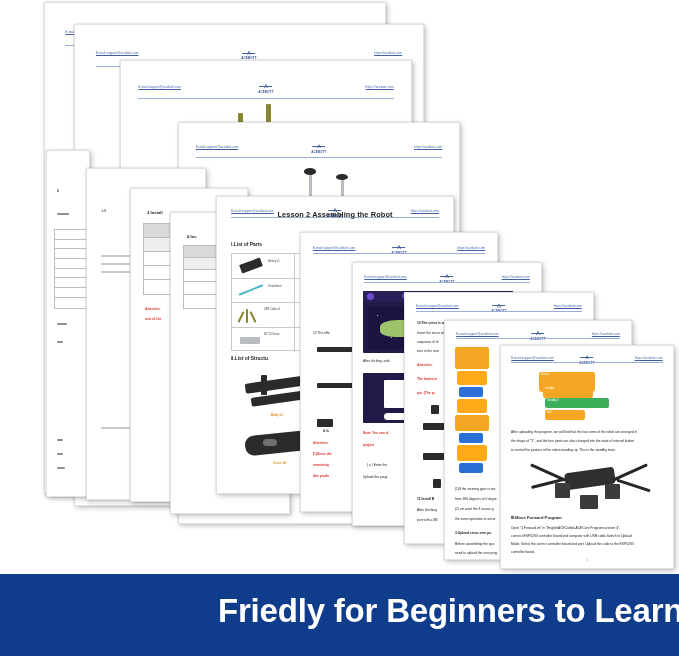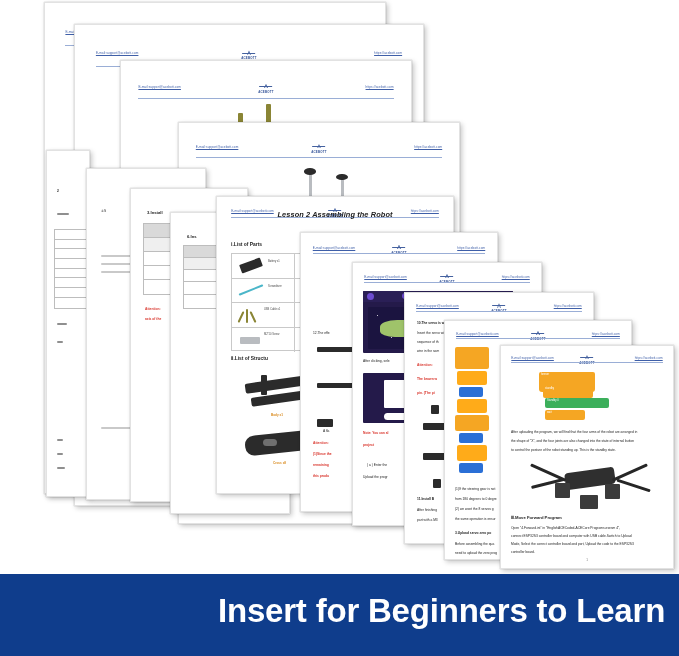--- a/index.html
+++ b/index.html
@@ -253,21 +253,21 @@
     <div class="pg-head" style="top:4%;">
       <div class="hl">E-mail:support@acebott.com</div>
       <div class="logo">
         <span class="mark"></span>
         <span class="wm">ACEBOTT</span>
       </div>
       <div class="hr">https://acebott.com</div>
     </div>
     <div class="hrule" style="top:6.6%;"></div>
 
-    <div class="txt h1" style="left:50%;transform:translateX(-50%);top:16px;font-style:italic;">Lesson 2 Assembling the Robot</div>
+    <div class="txt h1" style="left:50%;transform:translateX(-50%);top:16px;">Lesson 2 Assembling the Robot</div>
     <div class="txt h2" style="left:14px;top:46px;">Ⅰ.List of Parts</div>
 
     <div class="grid" style="left:14px;top:56px;width:126px;height:98px;">
       <div class="gcell" style="left:0;top:0;width:63px;height:24.5px;">
         <div class="part" style="left:8px;top:7px;width:22px;height:9px;transform:rotate(-20deg);border-radius:1px;"></div>
         <span class="lbl-sm" style="left:36px;top:6px;">Battery x1</span>
       </div>
       <div class="gcell" style="left:63px;top:0;width:63px;height:24.5px;">
         <div class="part" style="left:6px;top:4px;width:7px;height:16px;"></div>
       </div>
@@ -484,16 +484,16 @@
     <div class="txt" style="left:10px;top:204px;">controller board.</div>
     <div class="pgnum" style="top:212px;">1</div>
   </div>
 
 
   <div id="dlbtn">
     <span>Download</span>
   </div>
 
   <div id="banner">
-    <div class="cap">Insert for Beginners to Learn</div>
+    <div class="cap">Friedly for Beginners to Learn</div>
   </div>
 
 </div>
 
 </body></html>

